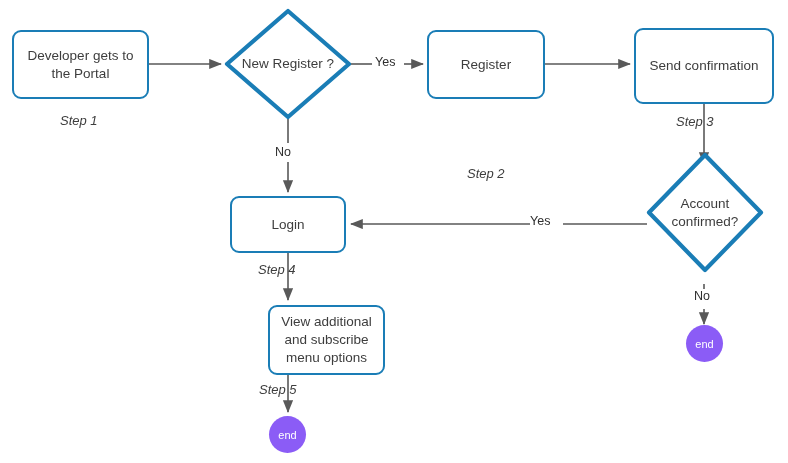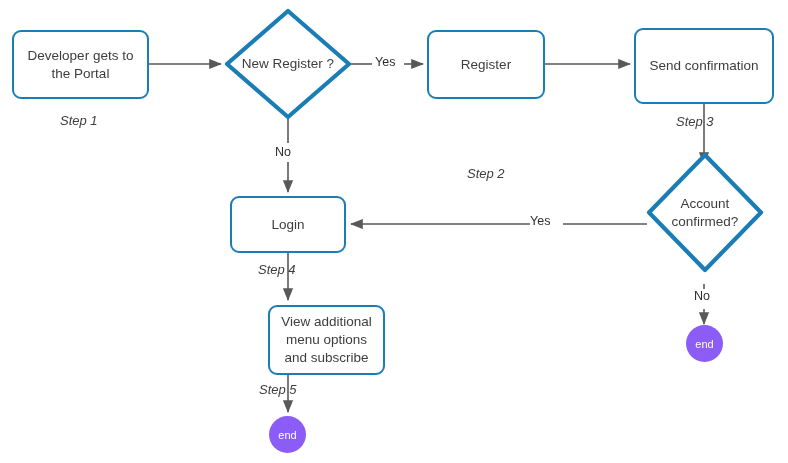--- a/index.html
+++ b/index.html
@@ -174,22 +174,22 @@
   </div>
 
   <div class="node process" style="left:230px; top:196px; width:116px; height:57px;">
     <div>Login</div>
   </div>
   <div class="step-label" style="left:258px; top:262px;">Step  4</div>
 
   <div class="node process" style="left:228px; top:305px; width:117px; height:70px;margin-left:40px;">
     <div>
       <div>View additional</div>
+      <div>and subscribe</div>
       <div>menu options</div>
-      <div>and subscribe</div>
     </div>
   </div>
   <div class="step-label" style="left:259px; top:382px;">Step 5</div>
 
   <div class="node terminator" style="left:269px; top:416px; width:37px; height:37px;">
     <span>end</span>
   </div>
 
 </div>
 

